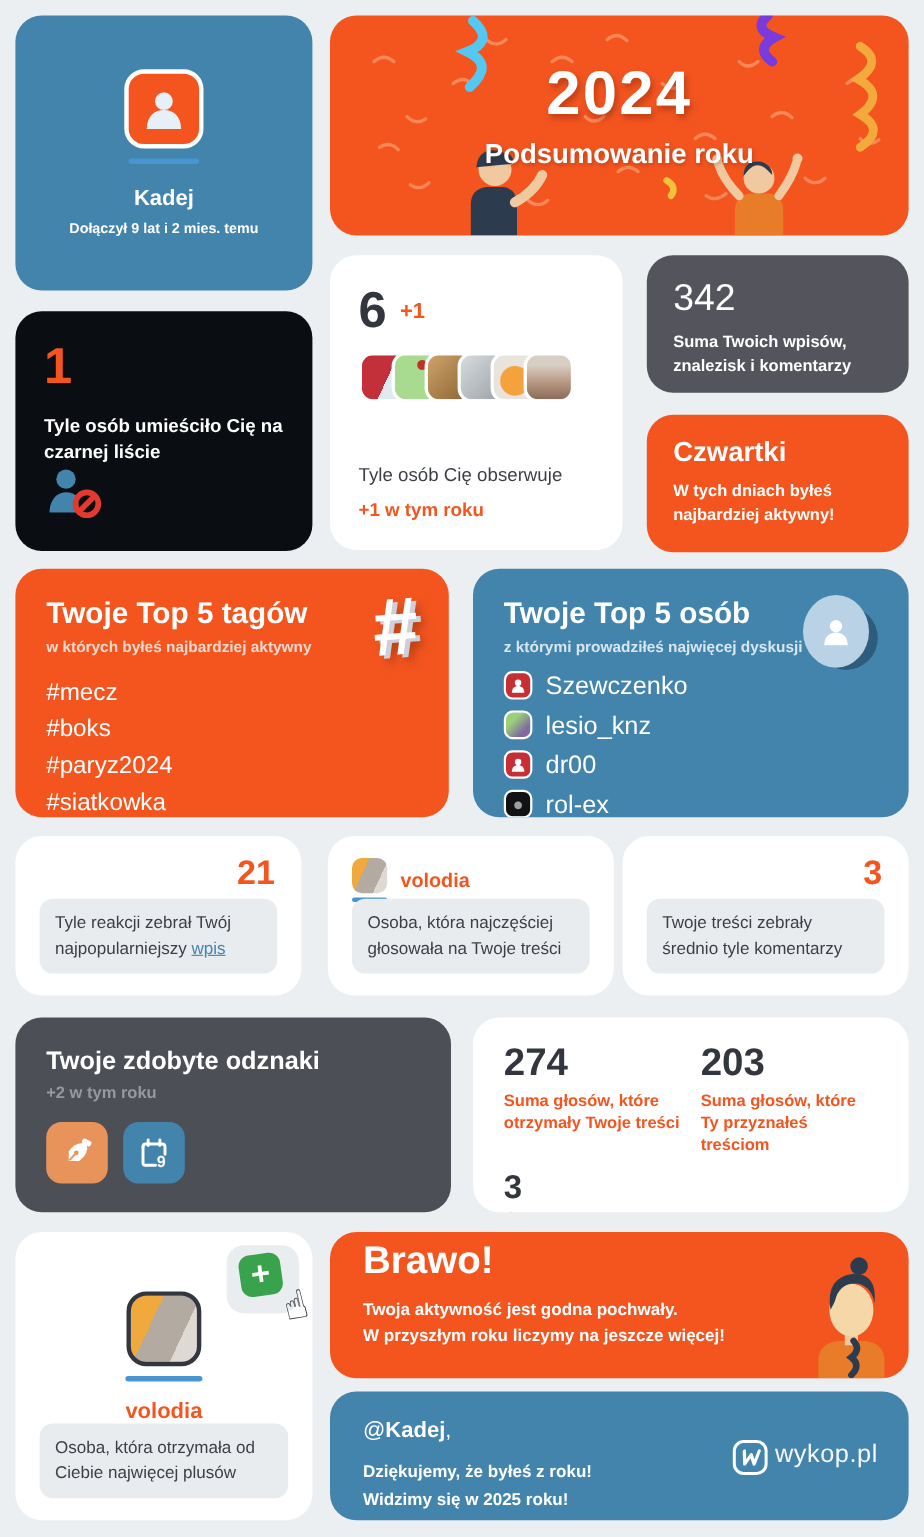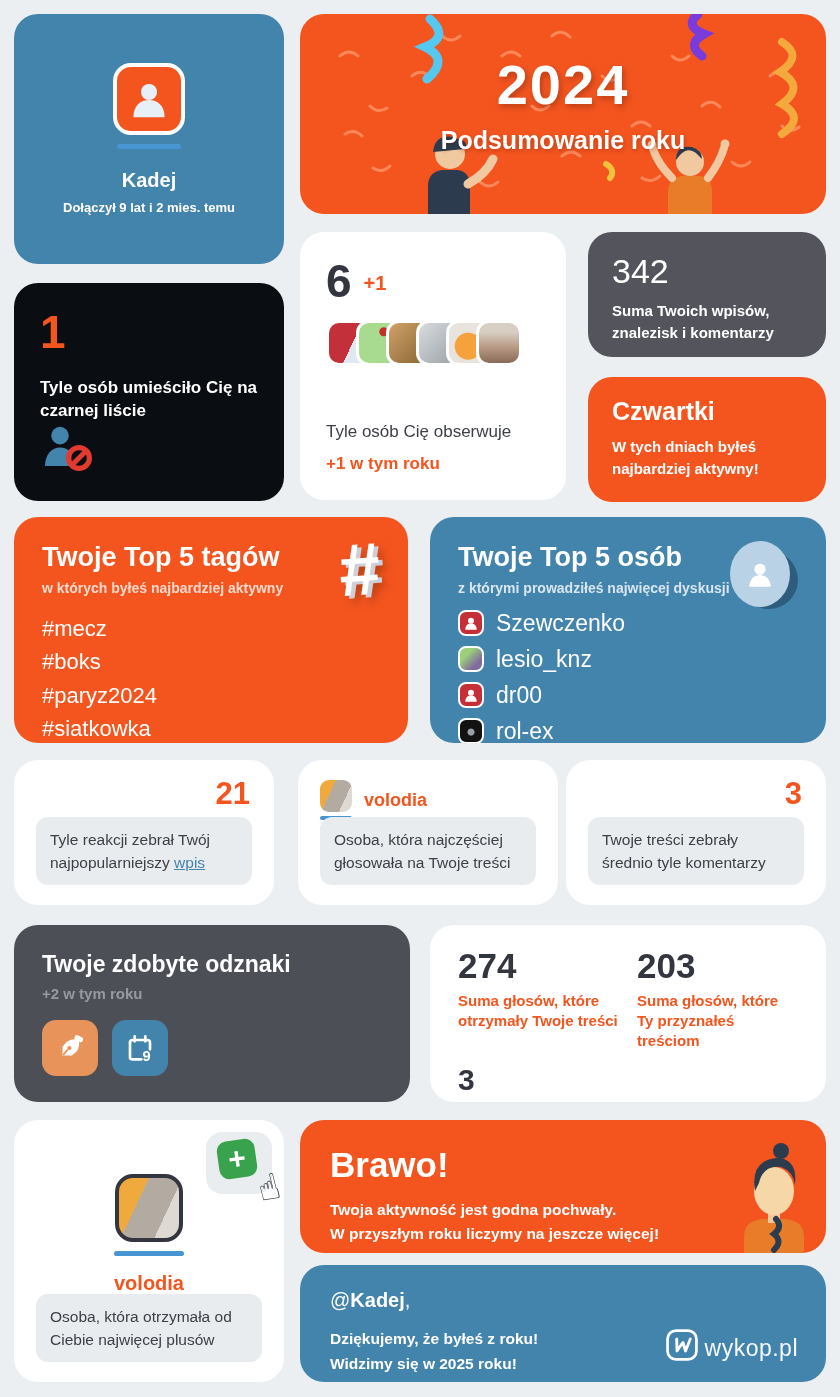--- a/index.html
+++ b/index.html
@@ -119,31 +119,31 @@
   .plused{left:14px;top:1120px;width:270px;height:262px;padding:22px;}
   .plus-tile{position:absolute;top:12px;right:12px;width:66px;height:62px;background:#e9edef;border-radius:16px;}
   .plus-green{position:absolute;top:8px;left:12px;width:38px;height:38px;background:var(--green-plus);border-radius:10px;transform:rotate(-8deg);display:flex;align-items:center;justify-content:center;color:#fff;font-size:30px;font-weight:700;line-height:1;}
   .hand-cursor{position:absolute;right:-8px;bottom:-14px;font-size:36px;color:#2b2e35;transform:rotate(-14deg);font-family:"DejaVu Sans",sans-serif;}
   .plused-center{display:flex;flex-direction:column;align-items:center;margin-top:32px;}
   .big-av{width:68px;height:68px;border-radius:18px;border:4px solid #33363e;}
   .plused-bar{width:70px;height:5px;border-radius:3px;background:#4795d2;margin-top:9px;}
   .plused-name{font-size:20px;font-weight:800;color:var(--orange);margin-top:16px;}
 
   
-  .brawo{left:300px;top:1120px;width:526px;height:133px;padding:25px 30px;}
+  .brawo{left:300px;top:1120px;width:526px;height:133px;padding:6px 30px;}
   .brawo-title{font-size:35px;font-weight:800;}
   .brawo-lines{margin-top:13px;font-size:15.5px;font-weight:800;line-height:1.55;}
   .brawo-illu{position:absolute;right:12px;bottom:0;}
 
   
   .thanks{left:300px;top:1265px;width:526px;height:117px;padding:24px 30px;}
   .mention{font-size:20px;}
   .mention b{font-weight:800;}
   .thanks-lines{margin-top:15px;font-size:15.5px;font-weight:700;line-height:1.6;}
-  .wykop-logo{position:absolute;right:28px;bottom:20px;display:flex;align-items:flex-end;gap:6px;color:rgba(255,255,255,.95);}
+  .wykop-logo{position:absolute;right:28px;bottom:40px;display:flex;align-items:flex-start;gap:6px;color:rgba(255,255,255,.95);}
   .wykop-text{font-size:23px;font-weight:400;letter-spacing:.5px;}
 </style>
 </head>
 <body>
 
 <div class="canvas">
 
   <div class="card profile">
     <div class="profile-avatar">
       <svg width="44" height="44" viewBox="0 0 24 24">

